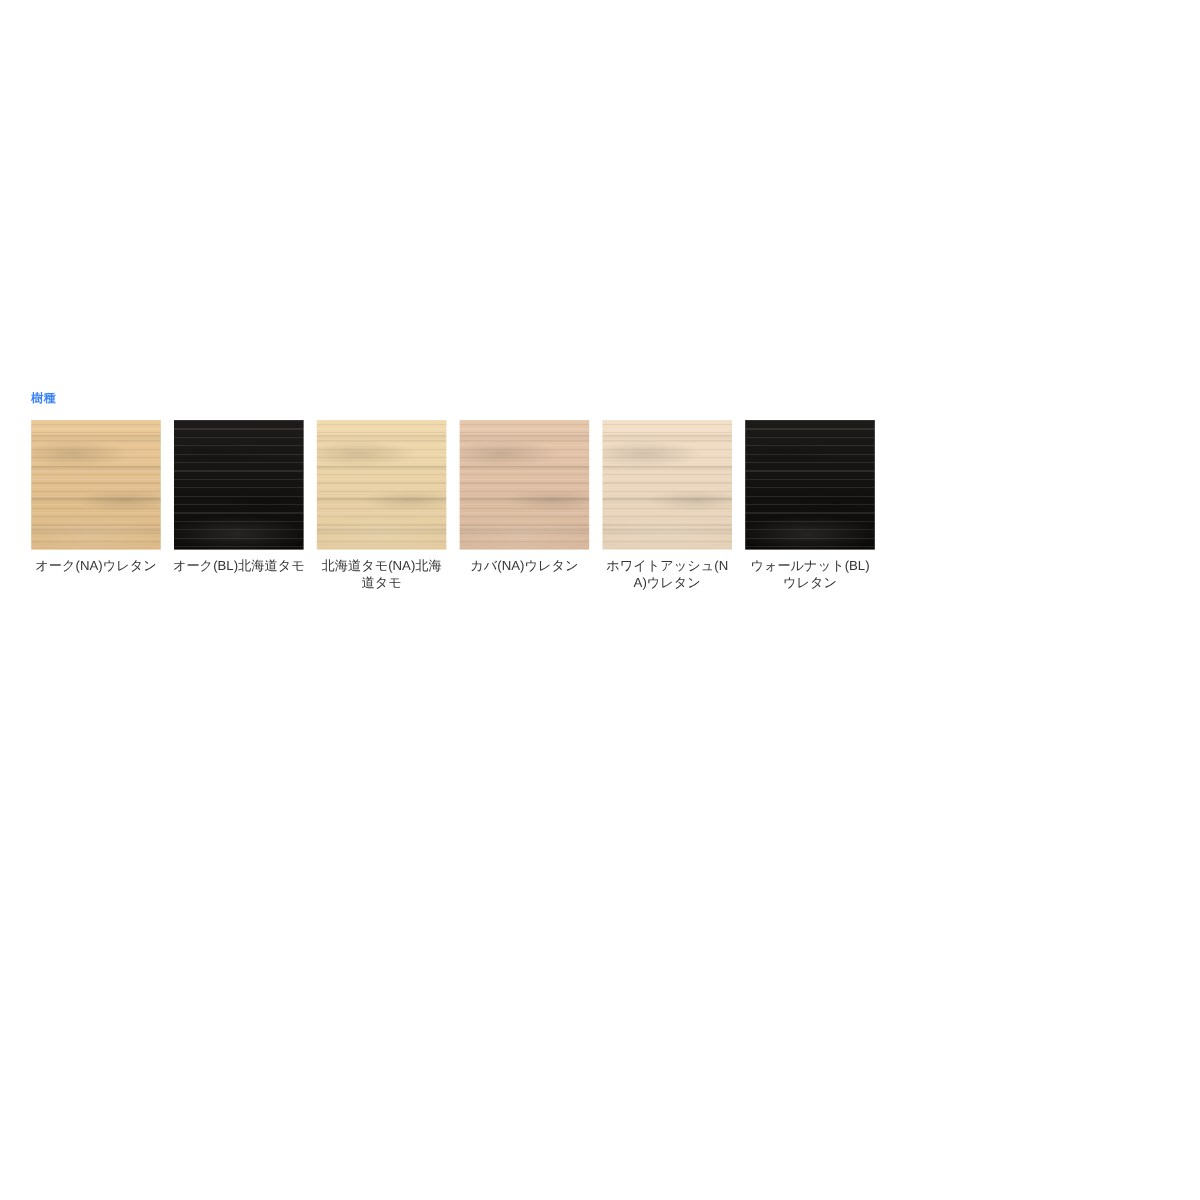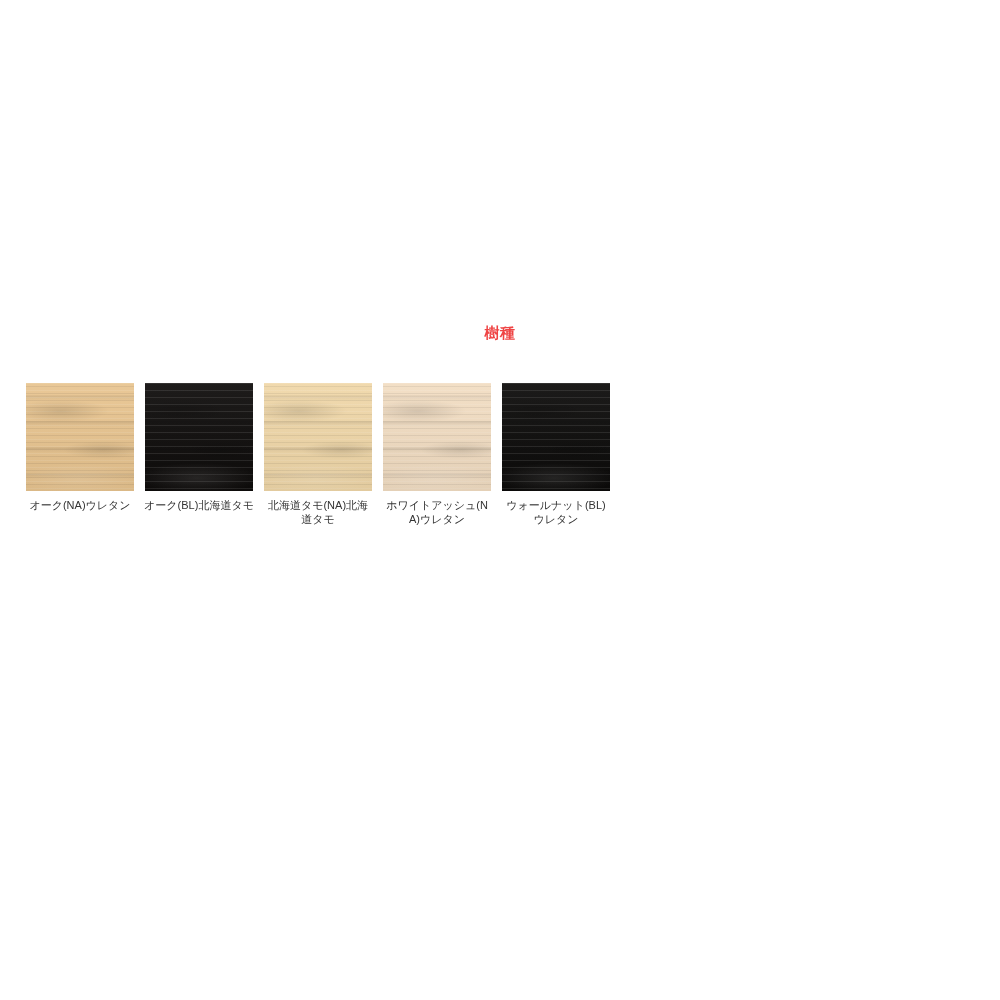--- a/index.html
+++ b/index.html
@@ -25,43 +25,42 @@
   }
 
   .panel {
     position: absolute;
     left: 26px;
     top: 325px;
     width: 948px;
   }
 
   .panel-title {
-    text-align: center;
-    font-size: 15px;
+    text-align: left;
+    font-size: 10px;
     font-weight: bold;
-    color: #ef4444;
+    color: #3b82f6;
     line-height: 16px;
     margin: 0 0 9px 0;
     letter-spacing: 0.5px;
   }
 
   .swatch-grid {
     display: flex;
     flex-wrap: wrap;
     align-items: flex-start;
   }
 
   .swatch-cell {
     width: 108px;
     margin-right: 11px;
     margin-bottom: 12px;
     display: flex;
     flex-direction: column;
     align-items: center;
-    margin-top: 33px;
   }
 
   .swatch-cell:nth-child(8n) {
     margin-right: 0;
     padding-left: 32px;
   }
 
   .swatch-chip {
     width: 108px;
     height: 108px;
@@ -150,20 +149,28 @@
         </div>
         <div class="swatch-cell">
           <div class="swatch-chip" style="background-color: rgb(240, 215, 168);">
             <div class="grain-a"></div>
             <div class="grain-b"></div>
             <div class="grain-c"></div>
           </div>
           <div class="swatch-label">北海道タモ(NA)北海道タモ</div>
         </div>
         <div class="swatch-cell">
+          <div class="swatch-chip" style="background-color: rgb(228, 195, 166);">
+            <div class="grain-a"></div>
+            <div class="grain-b"></div>
+            <div class="grain-c"></div>
+          </div>
+          <div class="swatch-label">カバ(NA)ウレタン</div>
+        </div>
+        <div class="swatch-cell">
           <div class="swatch-chip" style="background-color: rgb(242, 221, 194);">
             <div class="grain-a"></div>
             <div class="grain-b"></div>
             <div class="grain-c"></div>
           </div>
           <div class="swatch-label">ホワイトアッシュ(NA)ウレタン</div>
         </div>
         <div class="swatch-cell">
           <div class="swatch-chip" style="background-color: rgb(11, 10, 9);">
             <div class="grain-a"></div>

